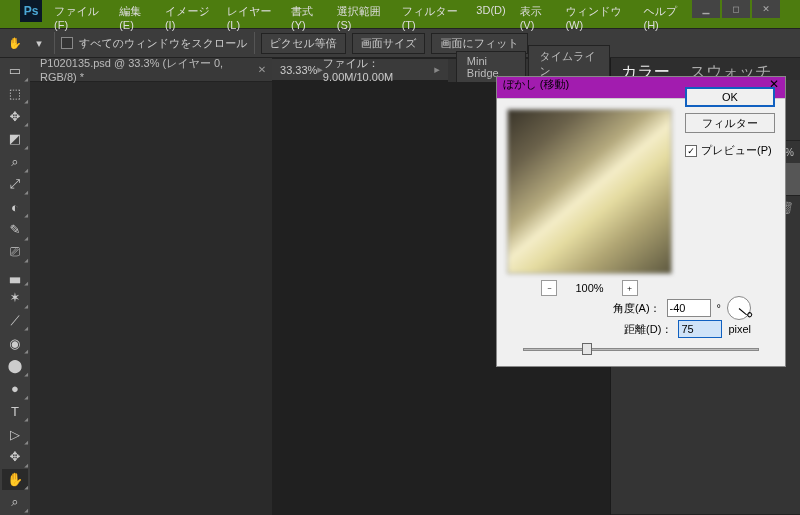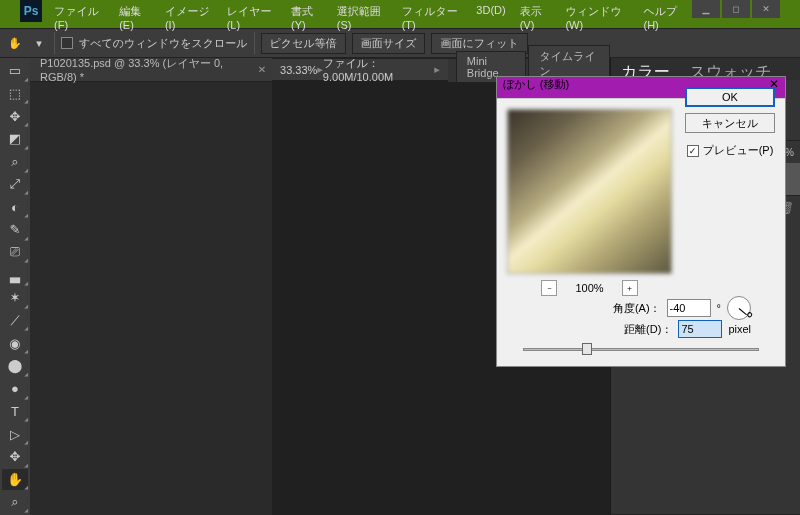--- a/index.html
+++ b/index.html
@@ -54,21 +54,21 @@
 .dialog{position:absolute;left:496px;top:76px;width:290px;background:#f0f0f0;color:#000;border:1px solid #888;font-size:11px;z-index:50}
 .dlg-title{height:22px;display:flex;padding:0 6px;justify-content:space-between;border-bottom:1px solid #ccc;background:#a21caf}
 .dlg-body{padding:10px}
 .preview{width:165px;height:165px;border:1px solid #999;background:
  linear-gradient(-40deg,#5e5940 0%,#b0a573 25%,#e4dba0 40%,#f4edc8 50%,#b5aa7e 60%,#6a614a 80%,#3a352a 100%);
  filter:blur(2px)}
 .zoom-row{display:flex;justify-content:center;align-items:center;gap:18px;margin-top:6px;width:165px}
 .zbtn{border:1px solid #999;width:16px;height:16px;display:flex;align-items:center;justify-content:center;cursor:pointer;background:#fff;font-size:8px}
 .dlg-btn{width:90px;height:20px;border:1px solid #888;background:#f0f0f0;display:flex;align-items:center;justify-content:center;margin-bottom:6px;cursor:pointer}
 .dlg-btn.primary{border:2px solid #1060c0}
-.dlg-right{position:absolute;right:10px;top:10px;display:flex;flex-direction:column;align-items:center}
+.dlg-right{position:absolute;right:10px;top:10px;display:flex;flex-direction:column;align-items:flex-start}
 .dlg-prev-chk{display:flex;align-items:center;gap:4px;margin-top:4px}
 .dlg-prev-chk .cb{width:12px;height:12px;border:1px solid #666;background:#fff;display:flex;align-items:center;justify-content:center;font-size:9px}
 .param-row{display:flex;align-items:center;gap:6px;justify-content:flex-end;padding-right:24px}
 .param-row input{width:44px;height:18px;border:1px solid #888;padding:0 2px;font-size:11px}
 .param-row input.hilite{border:1px solid #1060c0;background:#cfe3f8}
 .angle-dial{width:24px;height:24px;border:1px solid #888;border-radius:50%;position:relative;background:#fff}
 .angle-dial::after{content:"";position:absolute;left:50%;top:50%;width:10px;height:1px;background:#000;transform-origin:left center;transform:rotate(40deg)}
 .angle-dial::before{content:"";position:absolute;left:50%;top:50%;width:3px;height:3px;border:1px solid #000;border-radius:50%;transform:rotate(40deg) translate(9px,-2px)}
 .slider{position:relative;height:14px;margin:4px 16px 0 16px}
 .slider .track{position:absolute;left:0;right:0;top:6px;height:3px;background:#bbb;border:1px solid #888}
@@ -203,21 +203,21 @@
 </div>
 
 <div class="dialog">
   <div class="dlg-title">
     <span>ぼかし (移動)</span>
     <span class="close-x">✕</span>
   </div>
   <div class="dlg-body">
     <div class="dlg-right">
       <div class="dlg-btn primary">OK</div>
-      <div class="dlg-btn">キャンセル</div>
+      <div class="dlg-btn">フィルター</div>
       <div class="dlg-prev-chk">
         <div class="cb">✓</div>
         <span>プレビュー(P)</span>
       </div>
     </div>
 
     <div class="preview"></div>
     <div class="zoom-row">
       <div class="zbtn">－</div>
       <span>100%</span>

